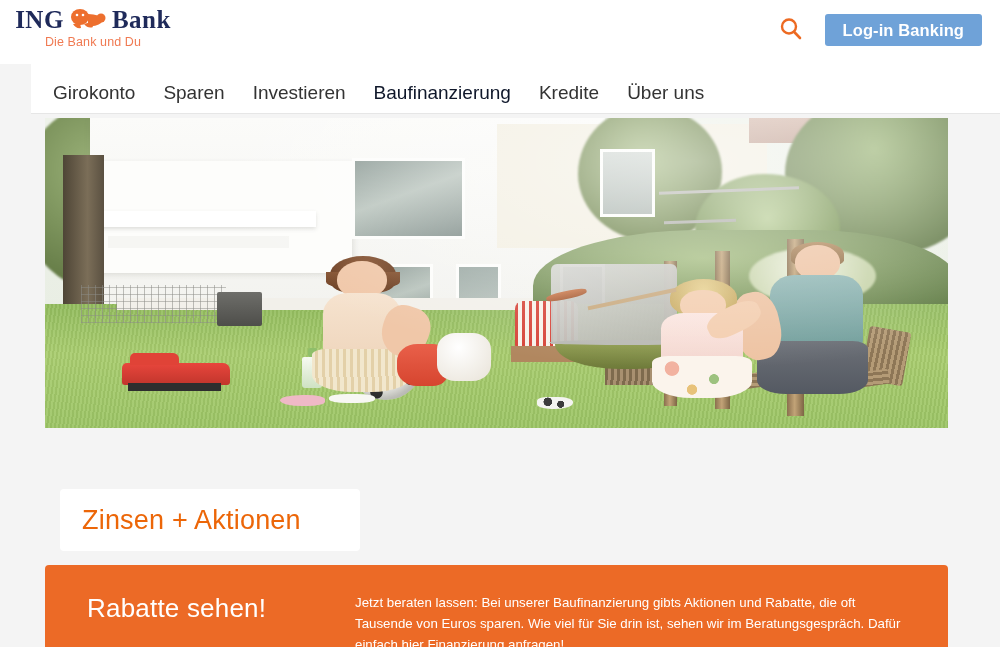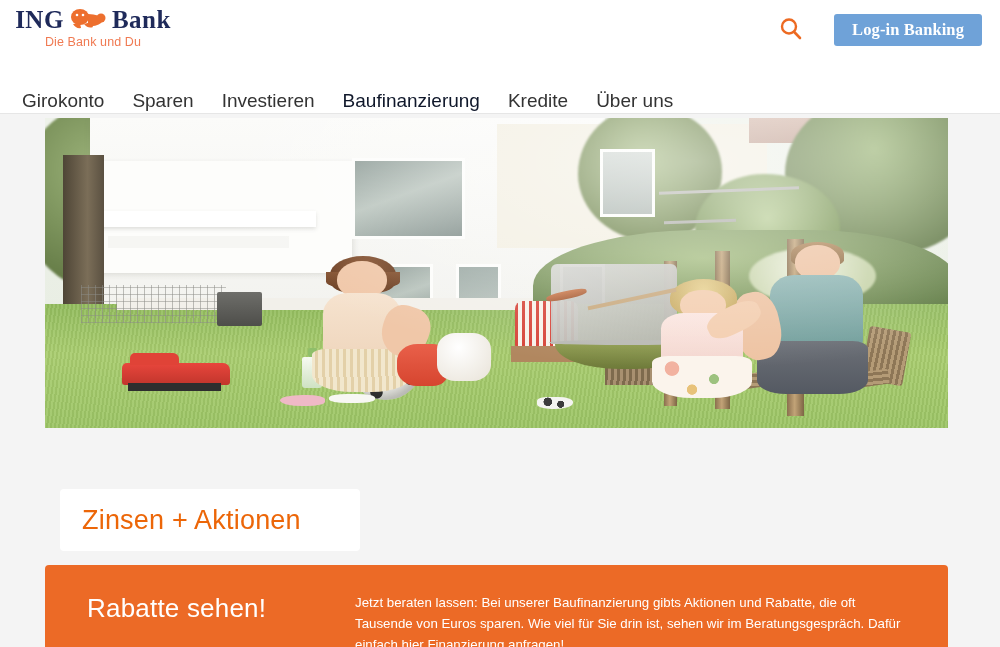--- a/index.html
+++ b/index.html
@@ -68,37 +68,38 @@
   .login-btn {
     position: absolute;
     right: 18px;
     top: 14px;
     height: 32px;
     padding: 0 18px;
     background: #6fa2d8;
     color: #ffffff;
     border: none;
     border-radius: 3px;
-    font-family: Liberation Serif, serif;
+    font-family: Liberation Sans, sans-serif;
     font-size: 16.5px;
     font-weight: bold;
     letter-spacing: 0.1px;
     cursor: pointer;
     line-height: 32px;
   }
 
   
   .nav {
     position: relative;
     height: 50px;
     background: #ffffff;
     border-bottom: 1px solid #e6e6e6;
     padding: 0 0 0 8px;
     display: flex;
-    align-items: flex-end;
+    align-items: center;
+    margin-left: 31px;
   }
   .nav-item {
     position: relative;
     font-size: 19px;
     color: #333333;
     padding: 9px 14px 0 14px;
     cursor: pointer;
     white-space: nowrap;
     line-height: 24px;
   }

